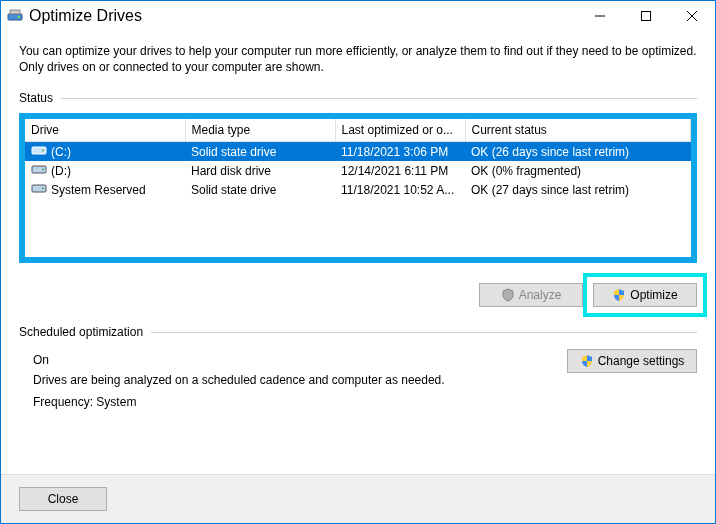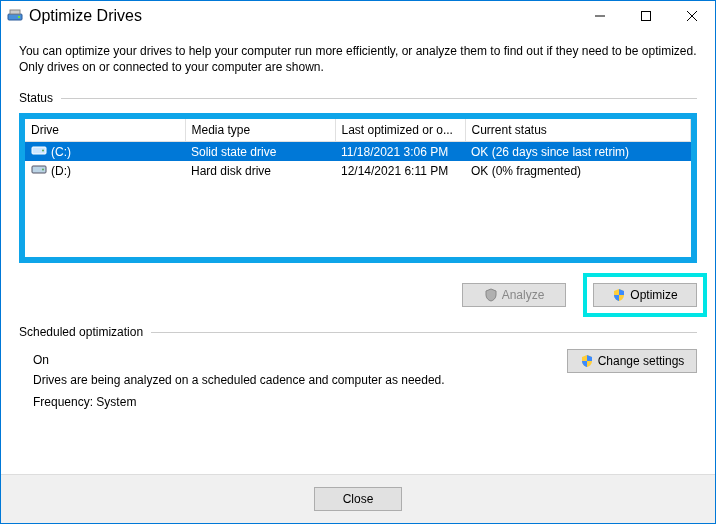--- a/index.html
+++ b/index.html
@@ -15,31 +15,31 @@
 .intro { font-size: 12px; line-height: 1.35; margin-bottom: 16px; }
 .section-label { display: flex; align-items: center; margin-bottom: 8px; font-size: 12px; }
 .section-label .line { flex: 1; height: 1px; background: #ccc; margin-left: 8px; }
 .table-wrap { border: 6px solid #0ea5e9; height: 150px; overflow: hidden; }
 table { width: 100%; border-collapse: collapse; table-layout: fixed; }
 th { text-align: left; font-weight: normal; font-size: 12px; padding: 4px 6px; border-right: 1px solid #e0e0e0; border-bottom: 1px solid #e0e0e0; white-space: nowrap; overflow: hidden; text-overflow: ellipsis; }
 td { padding: 2px 6px; font-size: 12px; white-space: nowrap; overflow: hidden; text-overflow: ellipsis; }
 tr.selected td { background: #0078d7; color: #fff; }
 .drive-cell { display: flex; align-items: center; gap: 4px; }
 .drive-icon { width: 16px; height: 12px; }
-.action-row { display: flex; justify-content: flex-end; gap: 27px; margin-top: 20px; }
+.action-row { display: flex; justify-content: flex-end; gap: 10px; margin-top: 20px; }
 .btn { height: 24px; min-width: 104px; border: 1px solid #adadad; background: #e1e1e1; font-size: 12px; display: inline-flex; align-items: center; justify-content: center; gap: 4px; padding: 0 10px; }
 .btn.disabled { color: #888; }
 .optimize-highlight { border: 4px solid #00e5e5; padding: 6px; margin: -10px; }
 .shield { width: 14px; height: 14px; }
 .sched-body { padding-left: 14px; margin-top: 6px; position: relative; }
 .sched-on { font-weight: normal; font-size: 12px; margin-bottom: 6px; }
 .sched-desc { font-size: 12px; margin-bottom: 8px; }
 .sched-freq { font-size: 12px; }
 .change-settings-wrap { position: absolute; right: 0; top: -4px; }
-.bottom-row { border-top: 1px solid #ddd; padding: 12px 18px; display: flex; justify-content: center; background: #f0f0f0; }
+.bottom-row { border-top: 1px solid #ddd; padding: 12px 18px; display: flex; justify-content: flex-start; background: #f0f0f0; }
 .bottom-row .btn { min-width: 88px; background: #e1e1e1; }
 </style>
 </head>
 <body>
 
 <div class="window">
   <div class="titlebar">
     <span class="icon">
       <svg viewBox="0 0 16 16">
           <rect x="1" y="6" width="14" height="6" rx="1" fill="#4a90d9" stroke="#2a5a99"></rect>
@@ -114,20 +114,34 @@
                       <rect x="1" y="3" width="14" height="7" rx="1" fill="#bcd4e6" stroke="#556"></rect>
                       <circle cx="12" cy="6.5" r="1" fill="#5a5"></circle>
                     </svg></span>
                   <span>(D:)</span>
                 </div>
               </td>
               <td>Hard disk drive</td>
               <td>12/14/2021 6:11 PM</td>
               <td>OK (0% fragmented)</td>
             </tr>
+            <tr>
+              <td>
+                <div class="drive-cell">
+                  <span><svg class="drive-icon" viewBox="0 0 16 12">
+                      <rect x="1" y="3" width="14" height="7" rx="1" fill="#bcd4e6" stroke="#556"></rect>
+                      <circle cx="12" cy="6.5" r="1" fill="#5a5"></circle>
+                    </svg></span>
+                  <span>System Reserved</span>
+                </div>
+              </td>
+              <td>Solid state drive</td>
+              <td>11/18/2021 10:52 A...</td>
+              <td>OK (27 days since last retrim)</td>
+            </tr>
           </tbody>
       </table>
     </div>
 
     <div class="action-row">
       <button class="btn disabled">
         <span class="shield">
           <svg viewBox="0 0 14 14">
               <path d="M7 1 L12 3 V7 C12 10 9.5 12.5 7 13 C4.5 12.5 2 10 2 7 V3 Z" fill="#b0b0b0" stroke="#888"></path>
             </svg>

